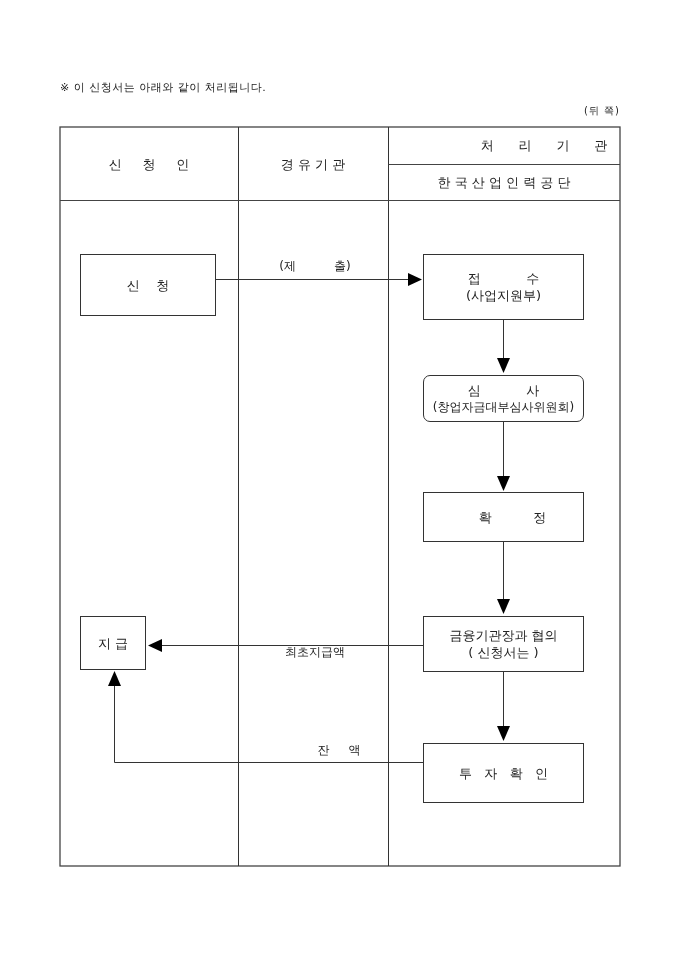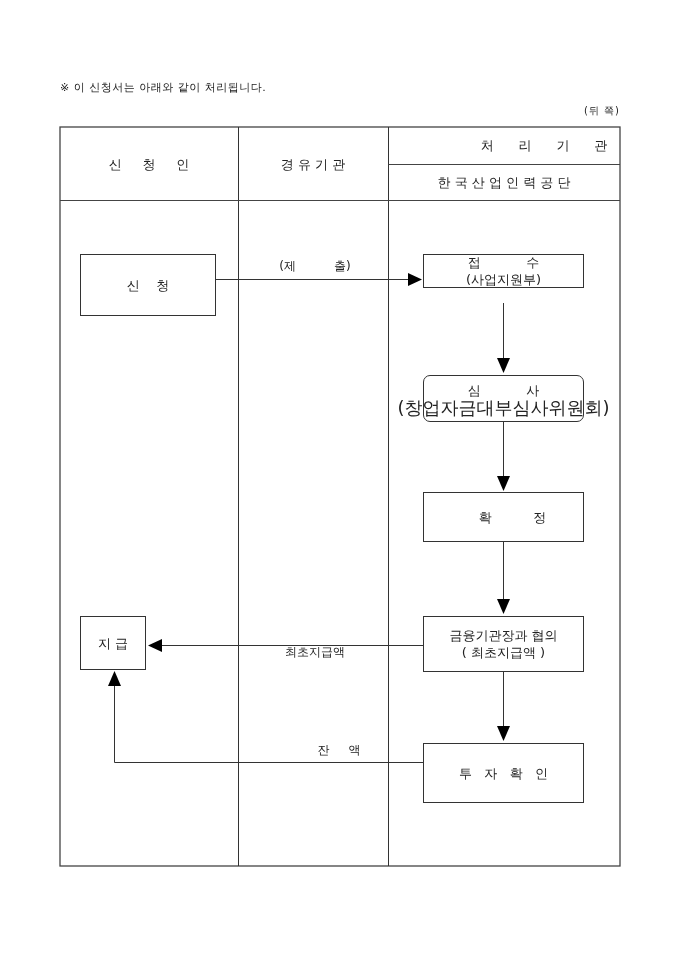--- a/index.html
+++ b/index.html
@@ -53,37 +53,37 @@
 
 <div class="abs hdr" style="left:60px; width:178px; top:156px;">신     청     인</div>
 <div class="abs hdr" style="left:238px; width:150px; top:156px;">경 유 기 관</div>
 <div class="abs hdr" style="left:388px; width:232px; top:137px;margin-left:40px;">처      리      기      관</div>
 <div class="abs hdr" style="left:388px; width:232px; top:174px;">한 국 산 업 인 력 공 단</div>
 
 <div class="box" style="left:80px; top:254px; width:136px; height:62px;">
   <span>신    청</span>
 </div>
 
-<div class="box" style="left:423px; top:254px; width:161px; height:34px;align-items:center;">
+<div class="box" style="left:423px; top:254px; width:161px; height:66px;align-items:center;">
   <span>접           수</span>
   <span>(사업지원부)</span>
 </div>
 
 <div class="box" style="left:423px; top:375px; width:161px; height:47px;border-radius:7px;">
   <span>심           사</span>
-  <span style="font-size:18px;">(창업자금대부심사위원회)</span>
+  <span style="font-size:12px;">(창업자금대부심사위원회)</span>
 </div>
 
 <div class="box" style="left:423px; top:492px; width:161px; height:50px;padding-left:18px;">
   <span>확          정</span>
 </div>
 
 <div class="box" style="left:423px; top:616px; width:161px; height:56px;">
   <span>금융기관장과 협의</span>
-  <span>( 최초지급액 )</span>
+  <span>( 신청서는 )</span>
 </div>
 
 <div class="box" style="left:423px; top:743px; width:161px; height:60px;">
   <span>투   자   확   인</span>
 </div>
 
 <div class="box" style="left:80px; top:616px; width:66px; height:54px;">
   <span>지 급</span>
 </div>
 

